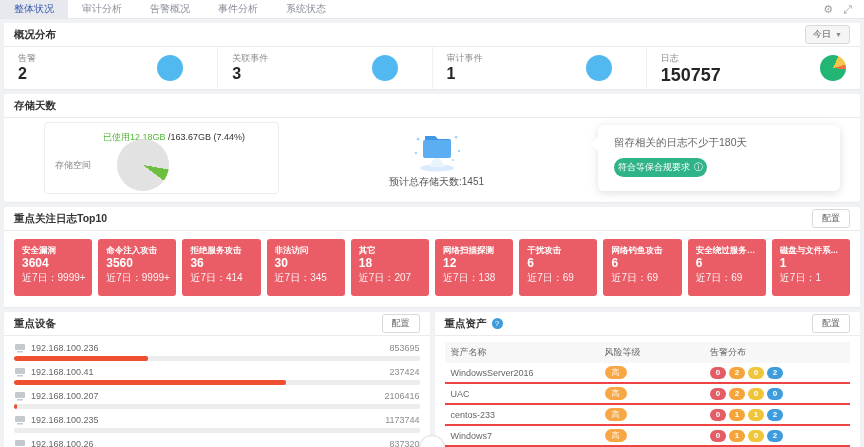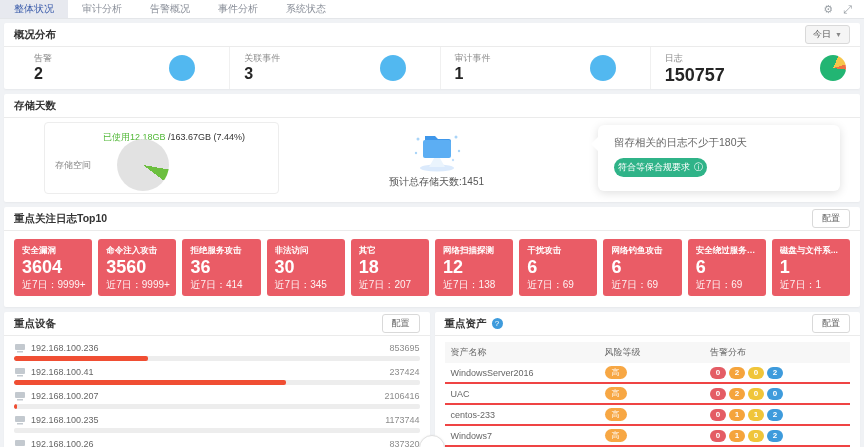--- a/index.html
+++ b/index.html
@@ -19,21 +19,21 @@
   .tabbar-icons span { cursor:pointer; }
   
   .content { padding:4px 4px 0 4px; display:flex; flex-direction:column; gap:5px; }
   .card { background:#fff; border-radius:2px; box-shadow:0 1px 2px rgba(0,0,0,.04); }
   .card-head { height:24px; display:flex; align-items:center; padding:0 10px;
     border-bottom:1px solid #ebebeb; }
   .card-title { font-size:10.5px; font-weight:bold; color:#333; }
   .cfg-btn { margin-left:auto; font-size:9px; color:#666; border:1px solid #d9d9d9;
     background:#fff; border-radius:3px; padding:2px 9px; cursor:pointer; }
   
-  .ov-stats { display:flex; height:42px;margin-left:16px; }
+  .ov-stats { display:flex; height:42px; }
   .stat { flex:1; padding:5px 14px; position:relative; border-right:1px solid #f0f0f0; }
   .stat:last-child { border-right:none; }
   .stat-label { font-size:9px; color:#8c8c8c; }
   .stat-value { font-size:16px; font-weight:bold; color:#262626; line-height:1.15; }
   .stat.big .stat-value { font-size:18px; }
   .stat-icon { position:absolute; right:34px; top:8px; width:26px; height:26px;
     border-radius:50%; background:#52b8f0; }
   .stat-icon.pie { background:conic-gradient(from 25deg,#f6c64a 0 50deg,#ee7043 50deg 72deg,#22b573 72deg 360deg); right:14px; }
   .range-btn { margin-left:auto; font-size:9px; color:#555; background:#f5f5f5;
     border:1px solid #d9d9d9; border-radius:3px; padding:2px 7px; cursor:pointer;
@@ -60,21 +60,21 @@
   .bubble-text { font-size:10.5px; color:#666; }
   .pill-btn { margin-top:8px; display:inline-flex; align-items:center; gap:4px;
     background:#2fb388; color:#fff; font-size:9px; border:none; border-radius:11px;
     padding:3px 4px; cursor:pointer; }
   
   .top10-row { display:flex; gap:6px; padding:8px 10px 11px 10px; }
   .tcard { flex:1; min-width:0; background:#ea5c66; border-radius:3px; color:#fff;
     padding:6px 8px 5px 8px; height:57px; cursor:pointer; }
   .tcard-name { font-size:8.5px; font-weight:bold; white-space:nowrap; overflow:hidden;
     text-overflow:ellipsis; }
-  .tcard-value { font-size:18px; font-weight:bold; line-height:1.15; }
+  .tcard-value { font-size:12px; font-weight:bold; line-height:1.15; }
   .tcard-recent { font-size:10px; color:rgba(255,255,255,.92); white-space:nowrap; }
   
   .bottom { display:flex; gap:5px; }
   .bottom .card { flex:1; height:137px; overflow:hidden; }
   .dev-list { padding:7px 10px 0 10px; }
   .dev-row { margin-bottom:6px; }
   .dev-line { display:flex; align-items:center; gap:5px; }
   .dev-ip { font-size:9px; color:#666; }
   .dev-val { margin-left:auto; font-size:9px; color:#8c8c8c; }
   .dev-track { height:5px; background:#ededed; border-radius:2px; margin-top:3px;

